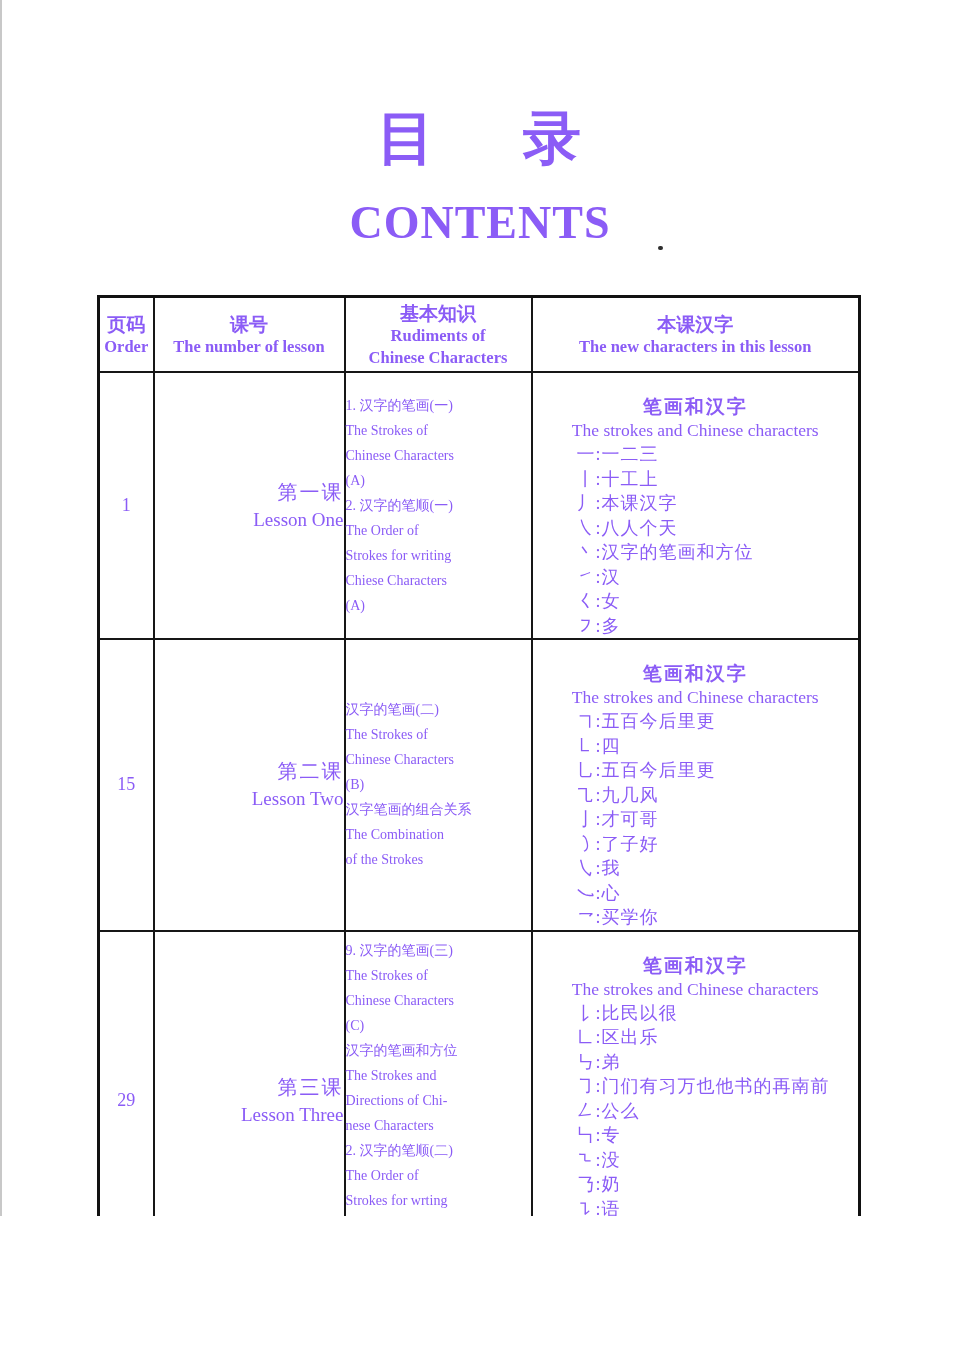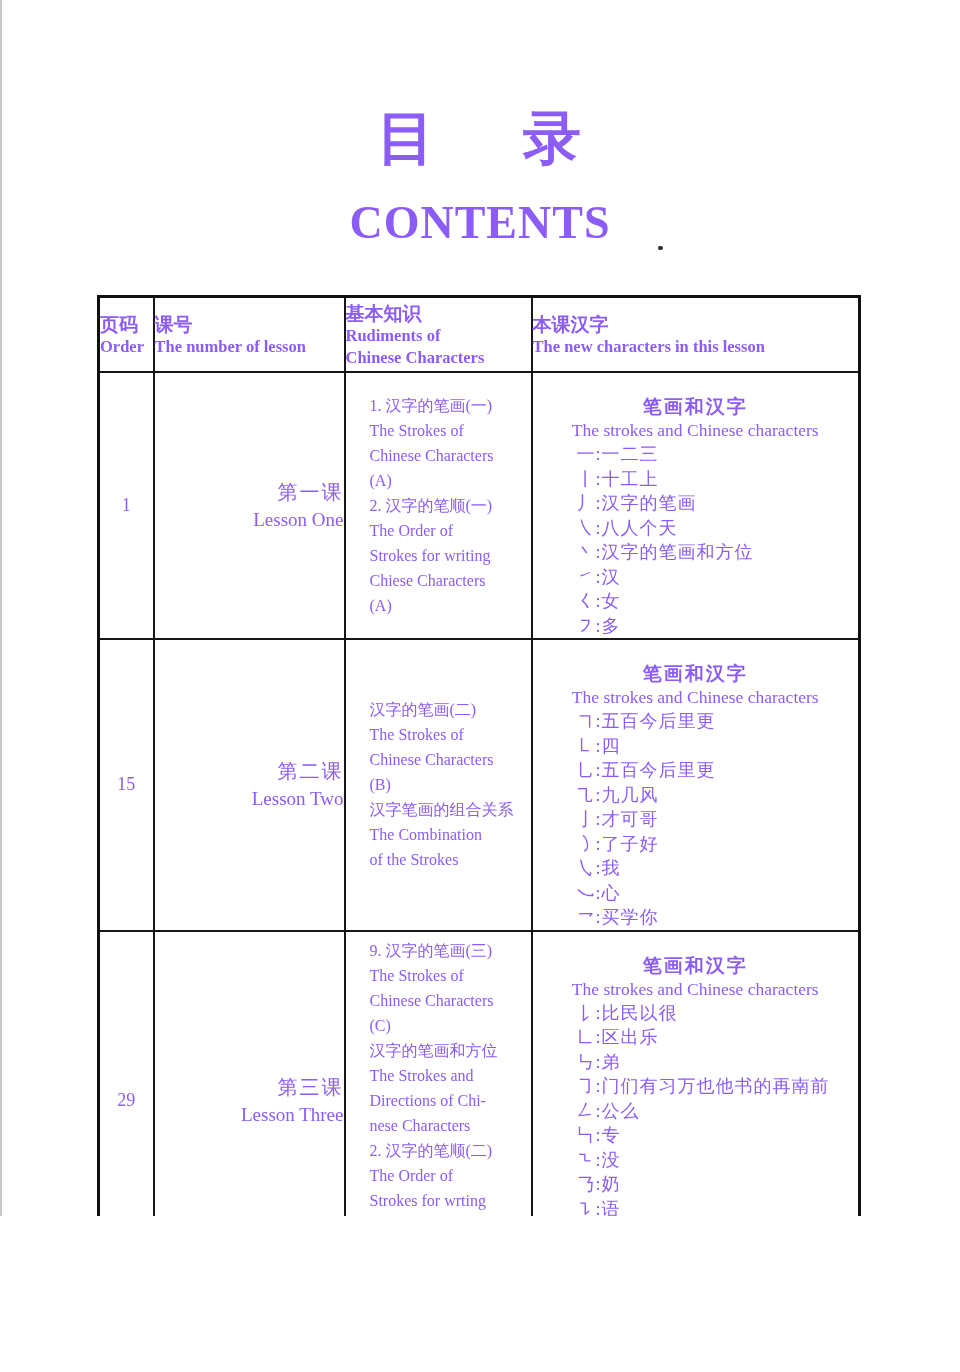--- a/index.html
+++ b/index.html
@@ -40,35 +40,35 @@
     width: 761px;
     border-collapse: collapse;
     table-layout: fixed;
   }
   table.toc th, table.toc td {
     border: 2px solid #161616;
     padding: 0;
     vertical-align: middle;
   }
   table.toc { border: 3px solid #111111; }
-  thead th { height: 73px; text-align: left; font-weight: 700; margin-top: 40px; }
+  thead th { height: 73px; text-align: center; font-weight: 700; margin-top: 40px; }
   .h-line { font-size: 16.5px; line-height: 22px; font-weight: 700;
             font-family: "Liberation Serif", "DejaVu Serif", serif; }
   .h-line:first-child { font-size: 19px; line-height: 24px;
             font-family: "DejaVu Sans", sans-serif; }
   .r1 td { height: 256px; }
   .r2 td { height: 276px; }
   .r3 td { height: 333px; }
   td.c-page { text-align: center; font-size: 18px; }
   td.c-lesson { padding-left: 14px; }
   .lesson-line { font-size: 19px; line-height: 27px; text-align: right; }
   .lesson-line:first-child { font-size: 20px; letter-spacing: 2px;
             font-family: "DejaVu Sans", sans-serif; }
   td.c-rud { padding-left: 11px; padding-right: 3px; }
-  .rud-line { font-size: 16px; line-height: 25px; padding-left: 24px; }
+  .rud-line { font-size: 14px; line-height: 25px; }
   td.c-chars { vertical-align: top; padding: 9px 4px 0 7px; }
   .chars-title { text-align: center; font-weight: 700; font-size: 19px;
             line-height: 26px; letter-spacing: 2px;
             font-family: "DejaVu Sans", sans-serif; margin-top: 20px; }
   .chars-subtitle { text-align: center; font-size: 17.5px; line-height: 23px; }
   .stroke-line { font-size: 18px; line-height: 24.5px; letter-spacing: 1px; padding-left: 44px; }
   .corner-tab {
     position: absolute; left: 845px; top: 1263px;
     width: 84px; height: 94px;
     background: #0a0a0a;
@@ -132,21 +132,21 @@
             <div class="rud-line">Strokes for writing</div>
             <div class="rud-line">Chiese Characters</div>
             <div class="rud-line">(A)</div>
           </td>
         <td class="c-chars">
           <div class="chars-title">笔画和汉字</div>
           <div class="chars-subtitle">The strokes and Chinese characters</div>
           <div>
               <div class="stroke-line">一:一二三</div>
               <div class="stroke-line">丨:十工上</div>
-              <div class="stroke-line">丿:汉字的笔画</div>
+              <div class="stroke-line">丿:本课汉字</div>
               <div class="stroke-line">㇏:八人个天</div>
               <div class="stroke-line">丶:汉字的笔画和方位</div>
               <div class="stroke-line">㇀:汉</div>
               <div class="stroke-line">㇛:女</div>
               <div class="stroke-line">㇇:多</div>
             </div>
         </td>
       </tr>
       <tr class="r2">
         <td class="c-page">

